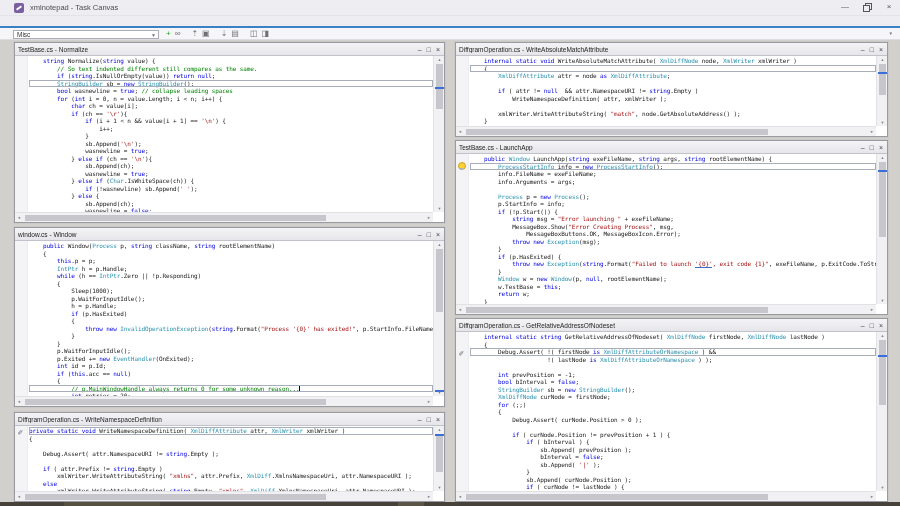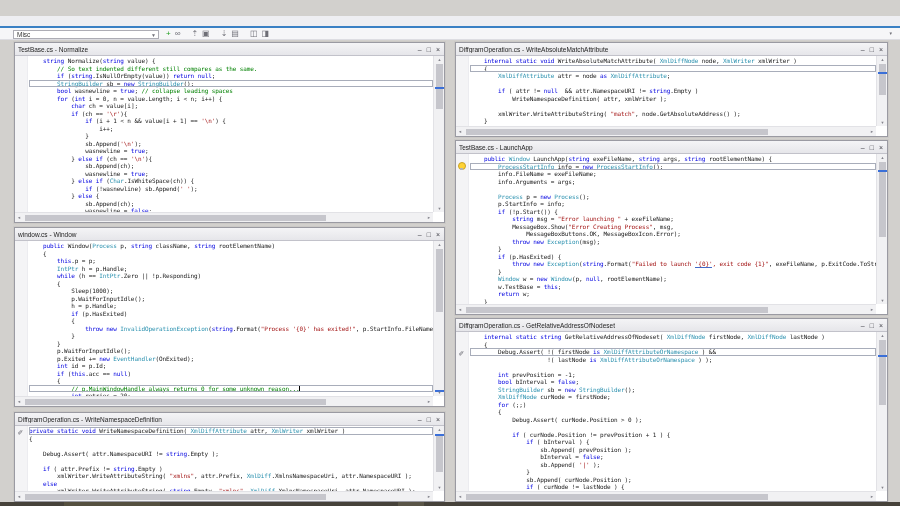--- a/index.html
+++ b/index.html
@@ -79,20 +79,29 @@
   
   .bottombar { position:absolute; left:0; top:502px; width:900px; height:4px; background:#46423a; }
   .bottombar .seg1 { position:absolute; left:64px; top:0; width:96px; height:4px; background:#55503f; }
   .bottombar .seg2 { position:absolute; left:398px; top:0; width:26px; height:4px; background:#5a5547; }
 </style>
 </head>
 <body>
 
 <div id="app">
 
+  <div class="titlebar">
+    <span class="app-icon"></span>
+    <span class="title-text">xmlnotepad - Task Canvas</span>
+    <span class="win-controls">
+      <span class="win-btn">—</span>
+      <span class="win-btn win-restore"></span>
+      <span class="win-btn">×</span>
+    </span>
+  </div>
 
   <div class="tabstrip">
     <div class="doc-tab">
       <span class="tab-label">Task Canvas</span>
       <span class="tab-pin"></span>
       <span class="tab-close">×</span>
     </div>
   </div>
   <div class="tabstrip-underline"></div>
 

